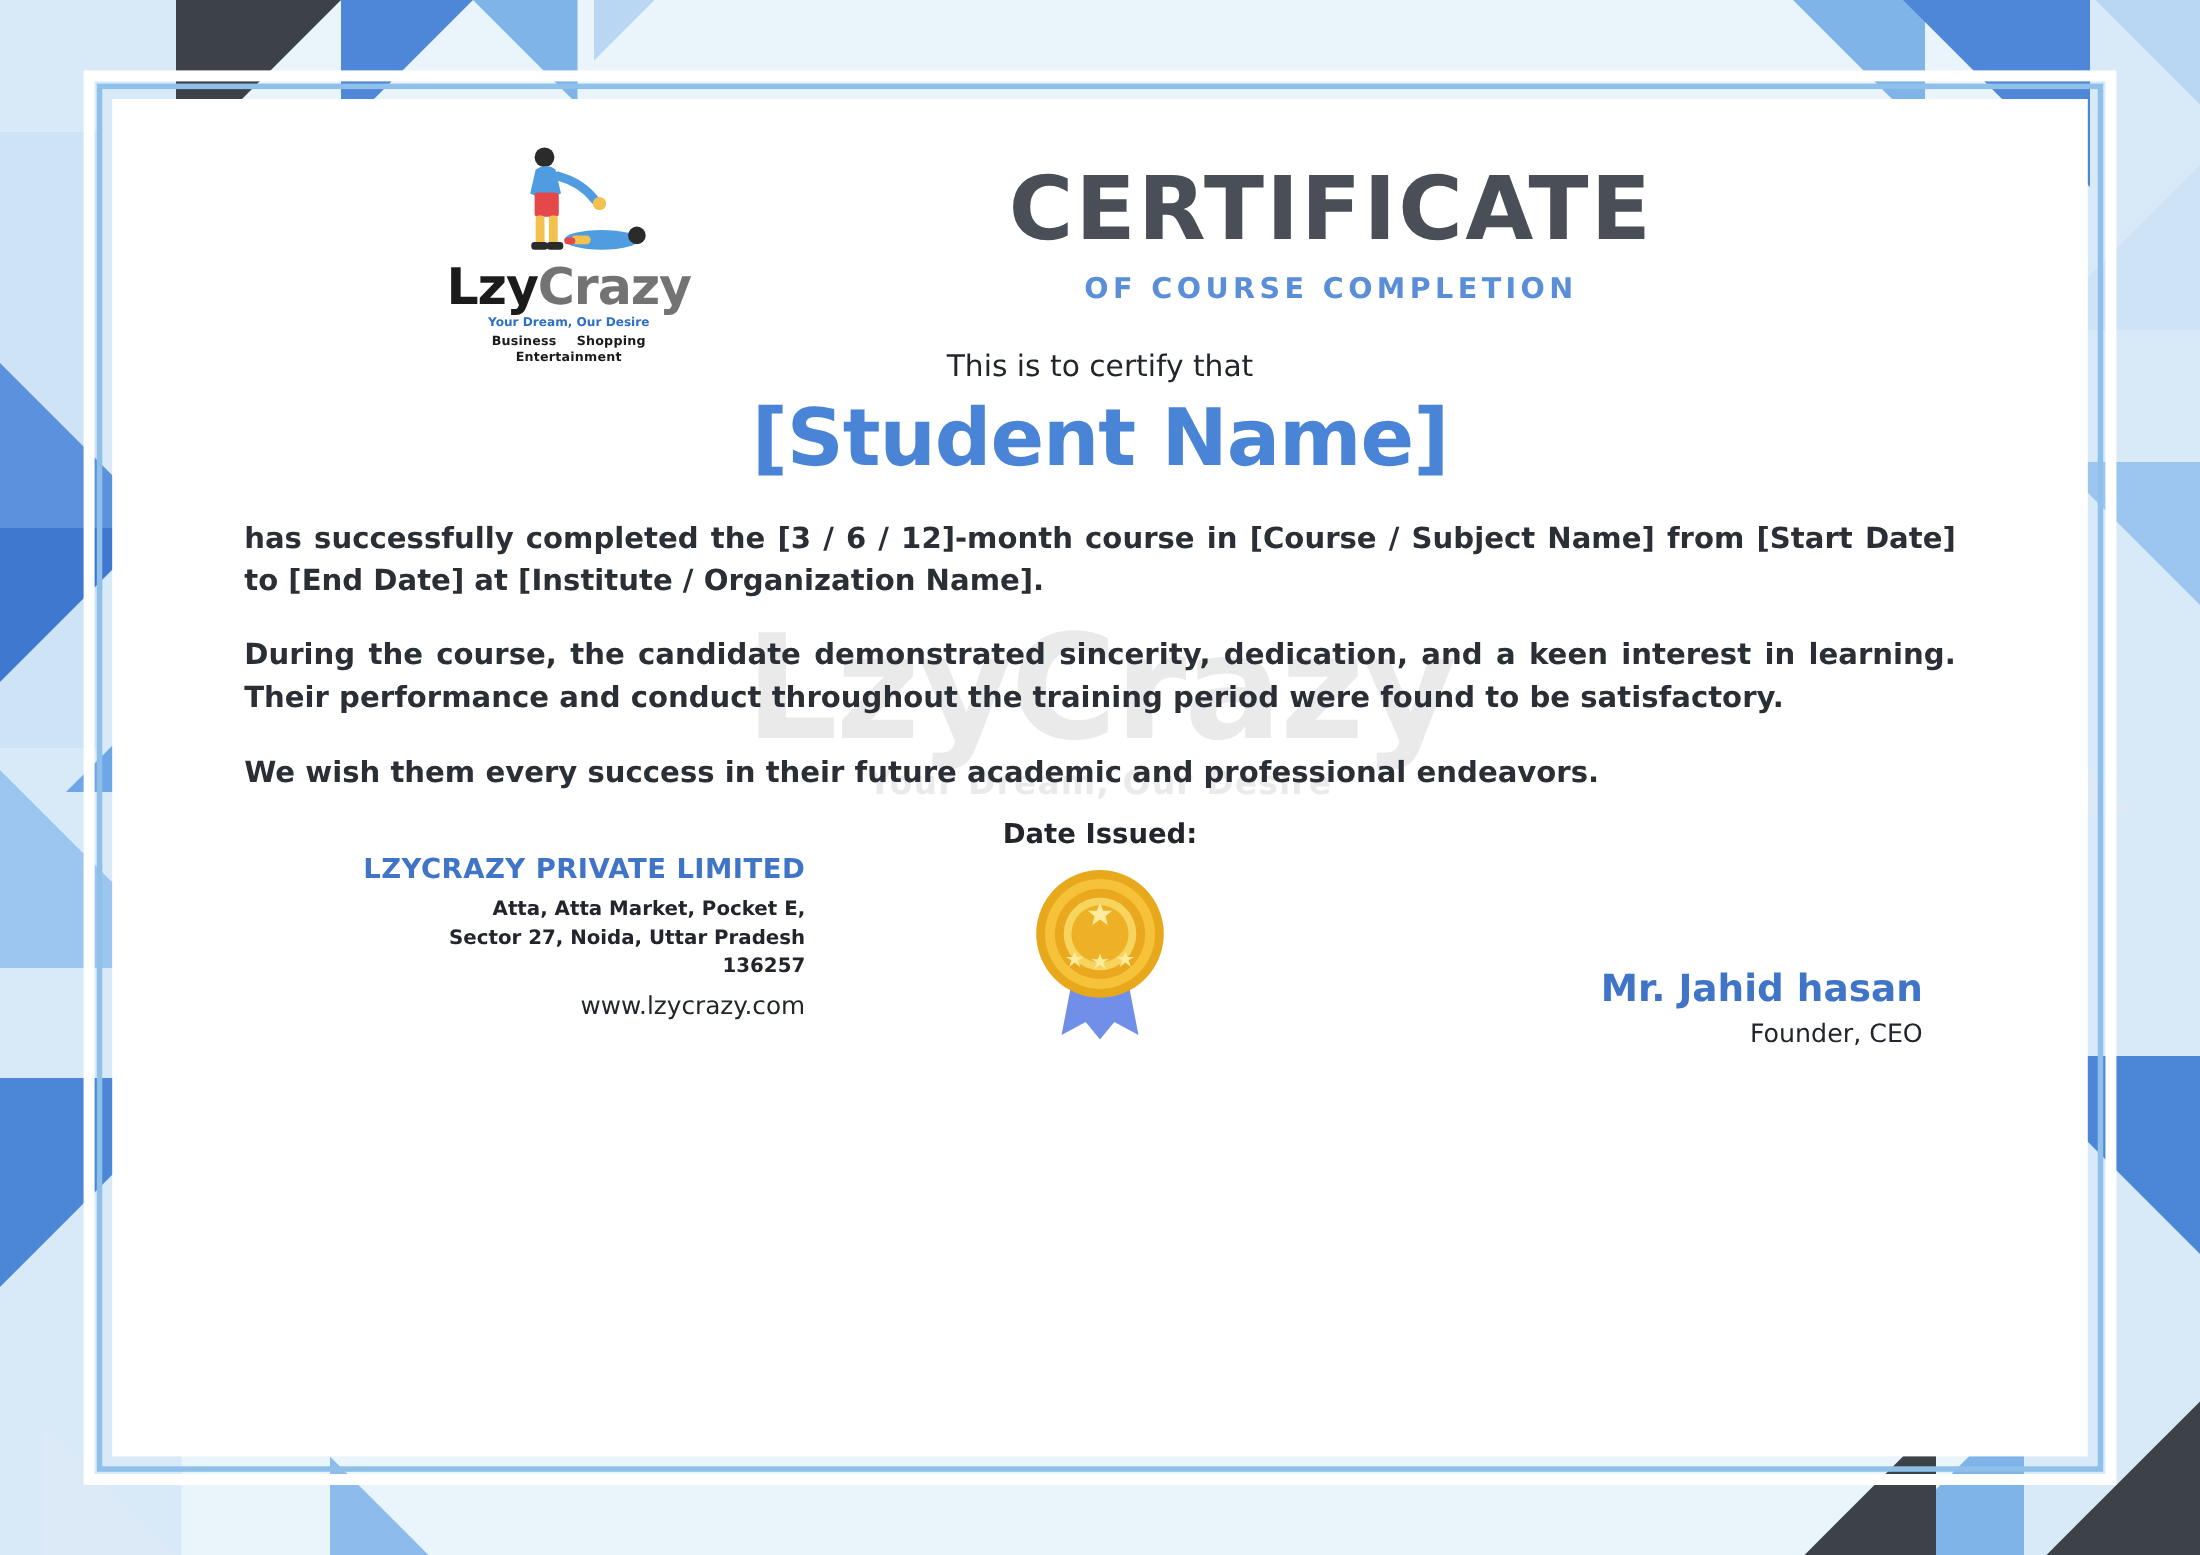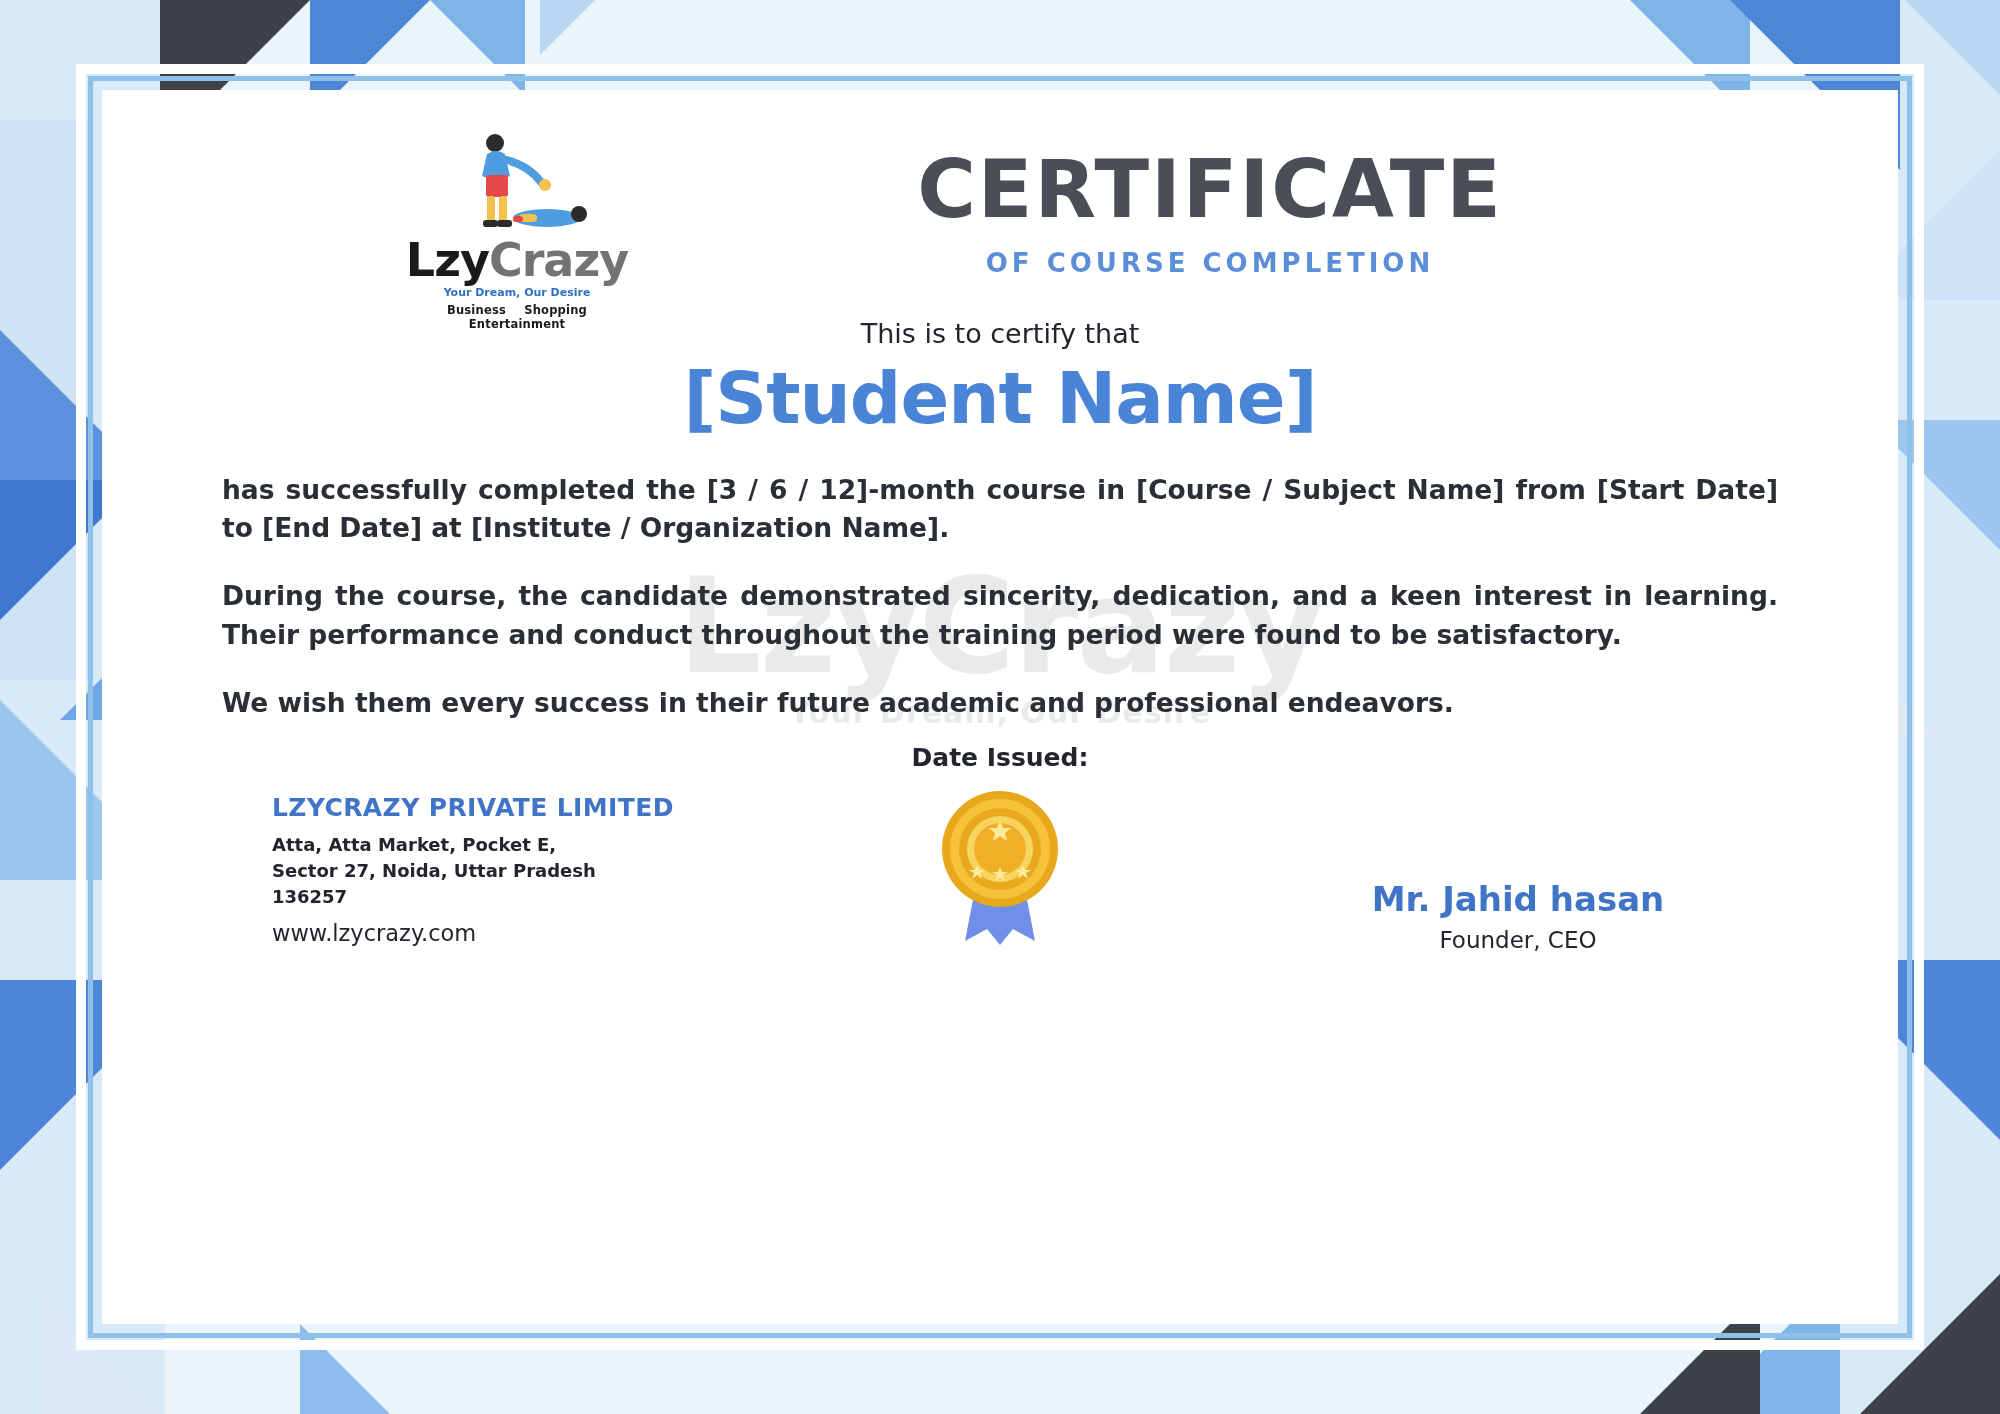--- a/index.html
+++ b/index.html
@@ -347,23 +347,23 @@
     left: 50%;
     transform: translateX(-50%);
     top: 30px;
     width: 150px;
     height: 170px;
   }
 
   .org-block {
     position: absolute;
     left: 60px;
-    top: 42px;
+    top: 24px;
     width: 460px;
-    text-align: left;
+    text-align: right;
   }
   .org-name {
     color: #3f74c7;
     font-weight: 700;
     font-size: 25px;
     letter-spacing: 0.4px;
   }
   .org-addr {
     color: #22262c;
     font-weight: 700;
@@ -376,21 +376,21 @@
     font-weight: 400;
     font-size: 22.5px;
     margin-top: 10px;
   }
 
   .sign-block {
     position: absolute;
     right: 40px;
     top: 128px;
     width: 460px;
-    text-align: center;
+    text-align: right;
   }
   .sign-name {
     color: #3f74c7;
     font-weight: 700;
     font-size: 34px;
   }
   .sign-role {
     color: #22262c;
     font-size: 23px;
     margin-top: 8px;

